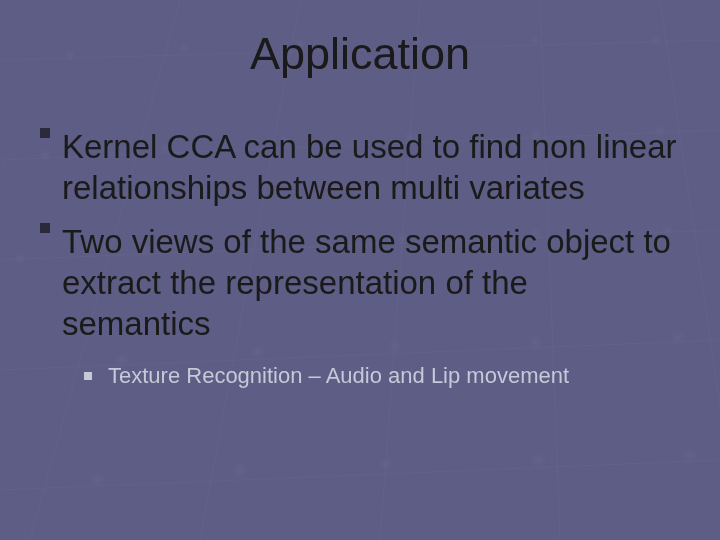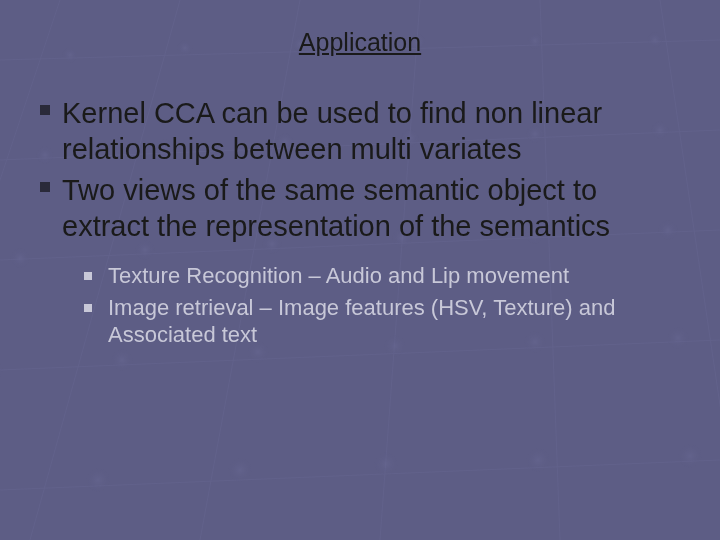--- a/index.html
+++ b/index.html
@@ -17,48 +17,48 @@
     pointer-events: none;
     z-index: 0;
   }
   .content {
     position: relative;
     z-index: 1;
     padding: 20px 40px;
   }
   .title {
     color: #1a1a1a;
-    font-size: 25px;
+    font-size: 45px;
     text-align: center;
     margin-top: 8px;
     margin-bottom: 38px;
     font-weight: normal;
-    text-decoration: underline;
   }
   .main-list {
     list-style: none;
     padding-left: 0;
   }
   .main-item {
     display: flex;
     align-items: flex-start;
     margin-bottom: 4px;
   }
   .main-bullet {
     width: 10px;
     height: 10px;
     background: #2a2a3a;
     margin-top: 10px;
     margin-right: 12px;
     flex-shrink: 0;
   }
   .main-text {
     color: #1a1a1a;
-    font-size: 29px;
+    font-size: 33px;
     line-height: 1.25;
+    margin-top: 8px;
   }
   .sub-list {
     list-style: none;
     padding-left: 44px;
     margin-top: 18px;
   }
   .sub-item {
     display: flex;
     align-items: flex-start;
     margin-bottom: 4px;
@@ -146,18 +146,14 @@
       <span class="main-bullet"></span>
       <span class="main-text">Two views of the same semantic object to extract the representation of the semantics</span>
     </li>
   </ul>
 
   <ul class="sub-list">
     <li class="sub-item">
       <span class="sub-bullet"></span>
       <span class="sub-text">Texture Recognition – Audio and Lip movement</span>
     </li>
-    <li class="sub-item">
-      <span class="sub-bullet"></span>
-      <span class="sub-text">Image retrieval – Image features (HSV, Texture) and Associated text</span>
-    </li>
   </ul>
 </div>
 
 </body></html>

